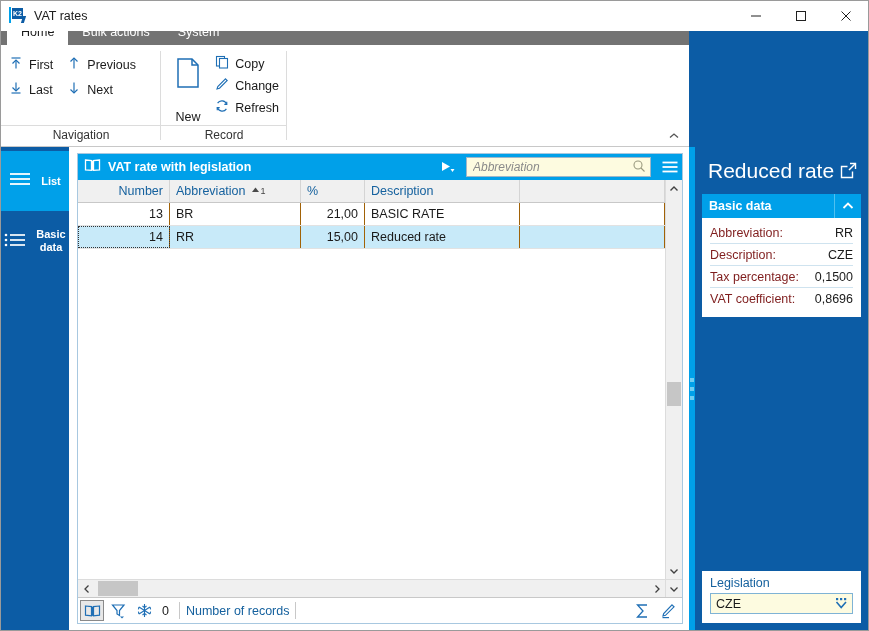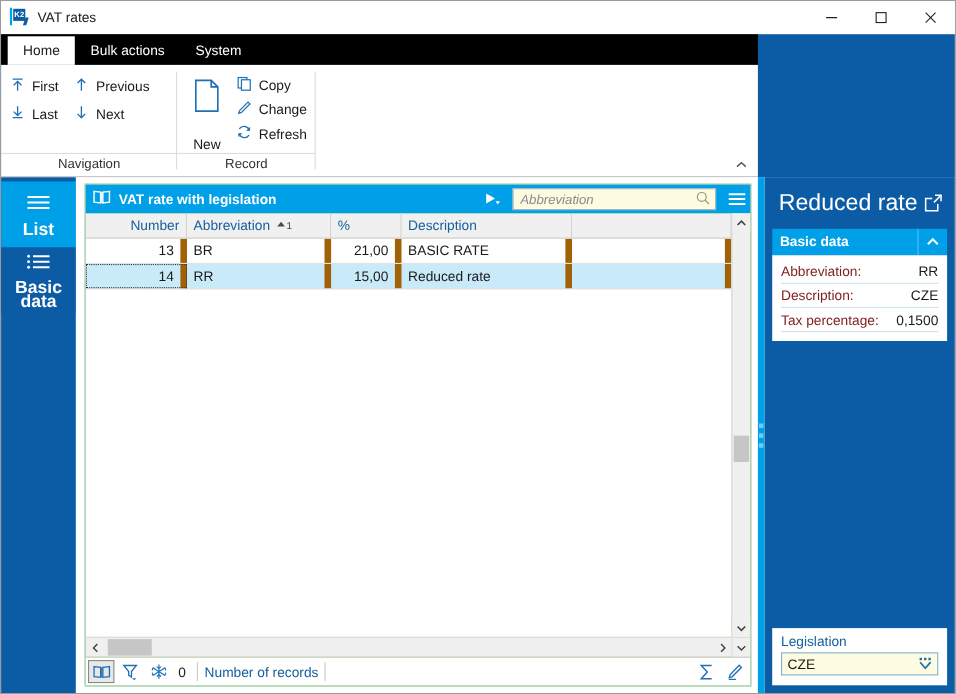--- a/index.html
+++ b/index.html
@@ -84,25 +84,25 @@
     flex: 0 0 auto;
     display: flex;
     background: #0c5ca5;
   }
   .ribbon {
     width: 688px;
     flex: 0 0 688px;
     background: #0c5ca5;
   }
   .tabstrip {
-    height: 28px;
+    height: 14px;
     display: flex;
     align-items: flex-end;
     padding-left: 6px;
-    background: #000000;
+    background: #737373;
   }
   .tab {
     height: 26px;
     line-height: 26px;
     padding: 0 14px;
     color: #ffffff;
     font-size: 12.5px;
     cursor: default;
     white-space: nowrap;
   }
@@ -208,25 +208,25 @@
     width: 68px;
     flex: 0 0 68px;
     background: #0c5ca5;
     display: flex;
     flex-direction: column;
     padding-top: 4px;
   }
   .navtile {
     height: 60px;
     display: flex;
-    flex-direction: column;
+    flex-direction: row;
     align-items: center;
     justify-content: center;
     color: #ffffff;
-    font-size: 16px;
+    font-size: 11px;
     font-weight: bold;
     line-height: 13px;
     text-align: center;
     cursor: default;
     gap: 6px;
   }
   .navtile.sel { background: #00a0e9; }
   .navtile.alt { background: #0c5ca5; }
   .navtile .tilelbl { padding: 0 2px; }
 
@@ -240,21 +240,21 @@
     box-sizing: border-box;
     background: #ffffff;
   }
   .grid-shell {
     flex: 1;
     display: flex;
     flex-direction: column;
     border: 1px solid #a8c8e0;
     box-sizing: border-box;
     min-height: 0;
-    background: #84cc16;
+    background: #b91c1c;
   }
   .grid-header {
     height: 26px;
     flex: 0 0 26px;
     background: #00a0e9;
     display: flex;
     align-items: center;
     padding-left: 6px;
     gap: 7px;
   }
@@ -346,21 +346,21 @@
     font-size: 12.5px;
     color: #1a1a1a;
     cursor: default;
   }
   .row.sel { background: #c8eaf9; }
   .cell {
     display: flex;
     align-items: center;
     padding: 5px 6px;
     box-sizing: border-box;
-    border-right: 6px solid #a16207;
+    border-right: 1px solid #a16207;
     white-space: nowrap;
     overflow: hidden;
   }
   .cell.num { justify-content: flex-end; }
   .row.sel .cell.num.focus {
     outline: 1px dotted #333;
     outline-offset: -1px;
   }
 
   
@@ -937,20 +937,24 @@
           <span class="v">RR</span>
         </div>
         <div class="kv">
           <span class="k">Description:</span>
           <span class="v">CZE</span>
         </div>
         <div class="kv">
           <span class="k">Tax percentage:</span>
           <span class="v">0,1500</span>
         </div>
+        <div class="kv" style="border-bottom:none;">
+          <span class="k">VAT coefficient:</span>
+          <span class="v">0,8696</span>
+        </div>
       </div>
 
       <div class="rp-fill"></div>
 
       <div class="settings-body">
         <div class="fld-label">Legislation</div>
         <div class="combo">
           <span class="cv">CZE</span>
           <span class="combo-arrow">
             <svg width="15" height="15" viewBox="0 0 15 15">

